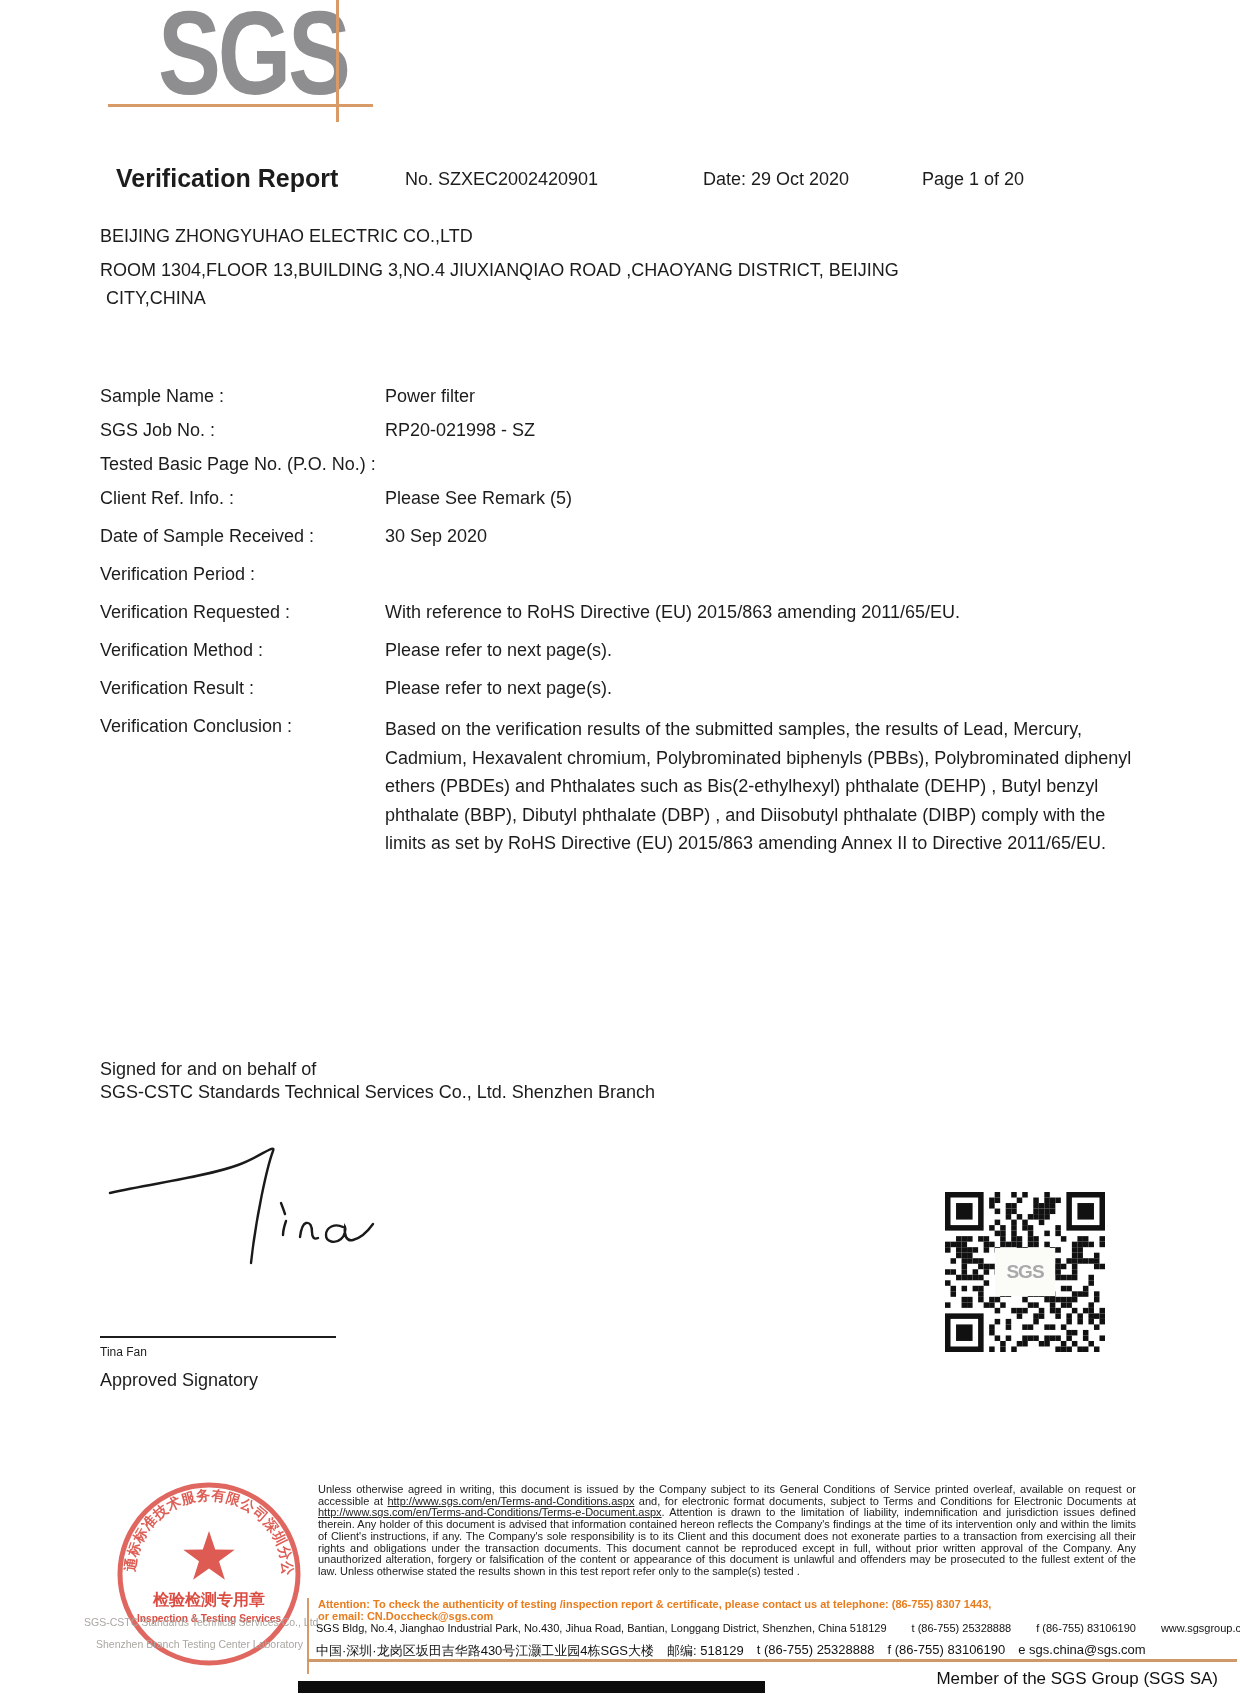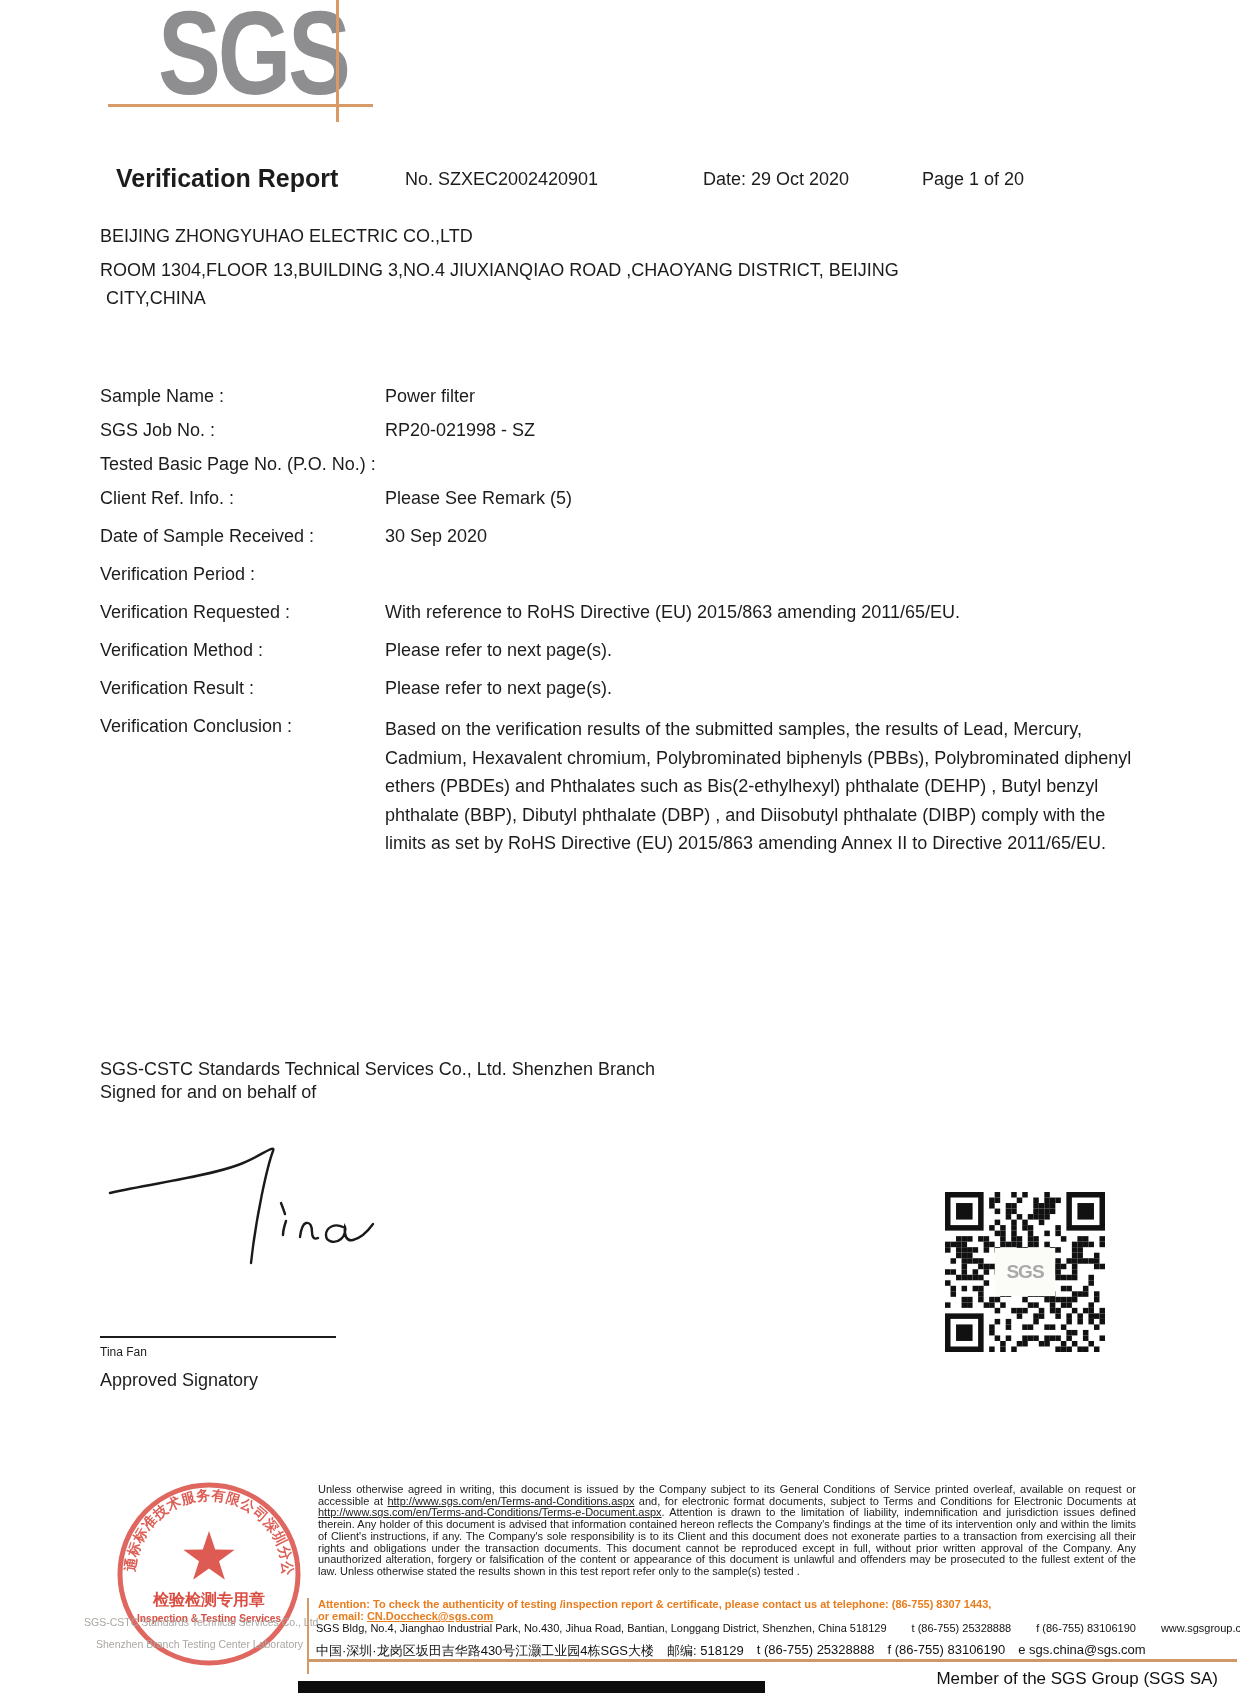--- a/index.html
+++ b/index.html
@@ -48,21 +48,21 @@
   .stamp{position:absolute;left:109px;top:1474px;opacity:.9;}
   .co-gray1{position:absolute;left:84px;top:1616px;font-size:10.5px;color:#aaa6a1;white-space:nowrap;}
   .co-gray2{position:absolute;left:96px;top:1638px;font-size:10.5px;color:#aaa6a1;white-space:nowrap;}
 
   
   .disclaimer{position:absolute;left:318px;top:1484px;width:818px;font-size:11px;line-height:11.7px;
               text-align:justify;color:#222;}
   .disclaimer .u{text-decoration:underline;}
   .attention{position:absolute;left:318px;top:1598px;width:820px;font-size:11px;font-weight:700;
              color:#e87d1e;line-height:12px;}
-  .attention .u{text-decoration:underline;}
+  .attention .u{}
   .addr-divider{position:absolute;left:307px;top:1598px;width:2px;height:76px;background:#d89a66;}
   .addr-en{position:absolute;left:316px;top:1622px;width:830px;font-size:11px;display:flex;gap:25px;
            white-space:nowrap;color:#111;}
   .addr-cn{position:absolute;left:316px;top:1642px;width:830px;font-size:13px;display:flex;gap:13px;
            white-space:nowrap;color:#111;}
   .foot-rule{position:absolute;left:307px;top:1659px;width:930px;height:3px;background:#cf9868;}
   .member{position:absolute;left:800px;top:1669px;width:418px;text-align:right;font-size:17px;color:#111;}
   .edge-bar{position:absolute;left:298px;top:1681px;width:467px;height:12px;background:#0d0d0d;}
 </style>
 </head>
@@ -120,22 +120,22 @@
       <div class="flabel">Verification Result :</div>
       <div class="fvalue">Please refer to next page(s).</div>
     </div>
     <div class="frow">
       <div class="flabel">Verification Conclusion :</div>
       <div class="fvalue para">Based on the verification results of the submitted samples, the results of Lead, Mercury, Cadmium, Hexavalent chromium, Polybrominated biphenyls (PBBs), Polybrominated diphenyl ethers (PBDEs) and Phthalates such as Bis(2-ethylhexyl) phthalate (DEHP) , Butyl benzyl phthalate (BBP), Dibutyl phthalate (DBP) , and Diisobutyl phthalate (DIBP) comply with the limits as set by RoHS Directive (EU) 2015/863 amending Annex II to Directive 2011/65/EU.</div>
     </div>
   </div>
 
   <div class="signed">
+    <div>Signed for and on behalf of</div>
     <div>SGS-CSTC Standards Technical Services Co., Ltd. Shenzhen Branch</div>
-    <div>Signed for and on behalf of</div>
   </div>
 
   <svg class="sig-svg" width="280" height="200" viewBox="0 0 280 200" aria-label="Tina">
     <g fill="none" stroke="#1a1a1a" stroke-width="2.4" stroke-linecap="round">
       <path d="M10,68 C55,58 105,52 138,40 C160,32 176,18 173,26 C167,42 156,92 151,138"></path>
       <path d="M186,96 C184,102 183,107 183,110"></path>
       <path d="M181,78 C183,83 184,86 185,89"></path>
       <path d="M200,112 C201,104 203,99 206,98 C210,97 212,101 212,107 C212,112 214,115 218,113"></path>
       <path d="M243,102 C235,98 226,102 226,110 C226,117 235,119 241,114 C245,111 246,104 245,102 C244,109 246,117 253,115 C261,113 268,106 273,99"></path>
     </g>

